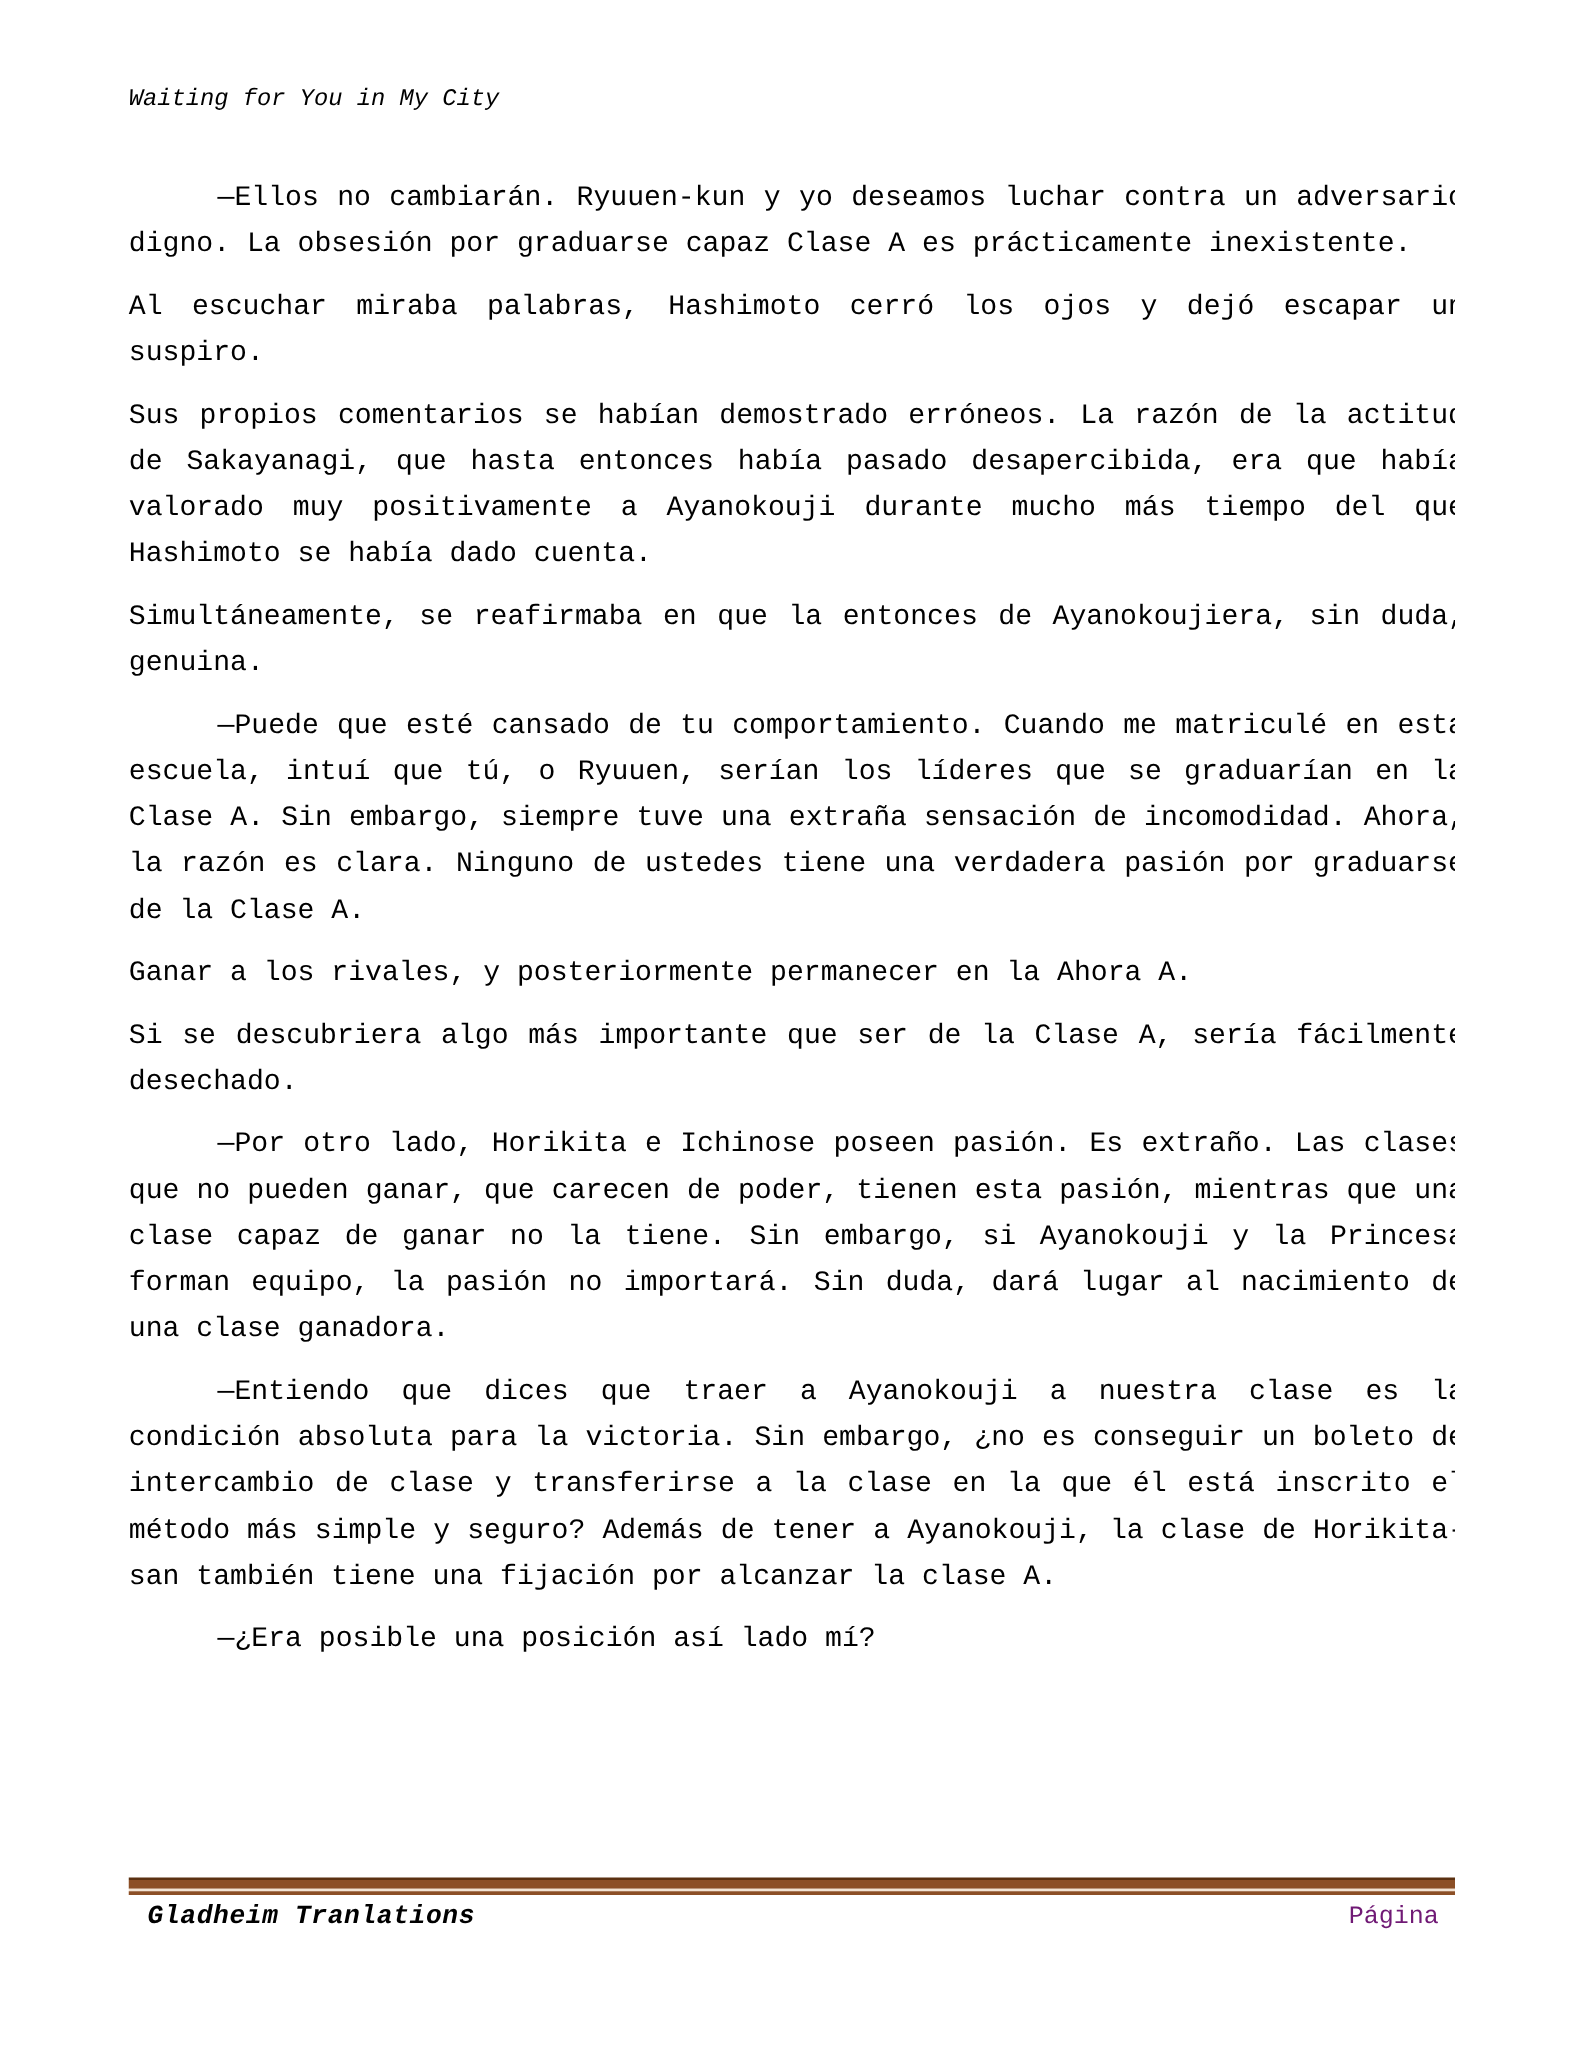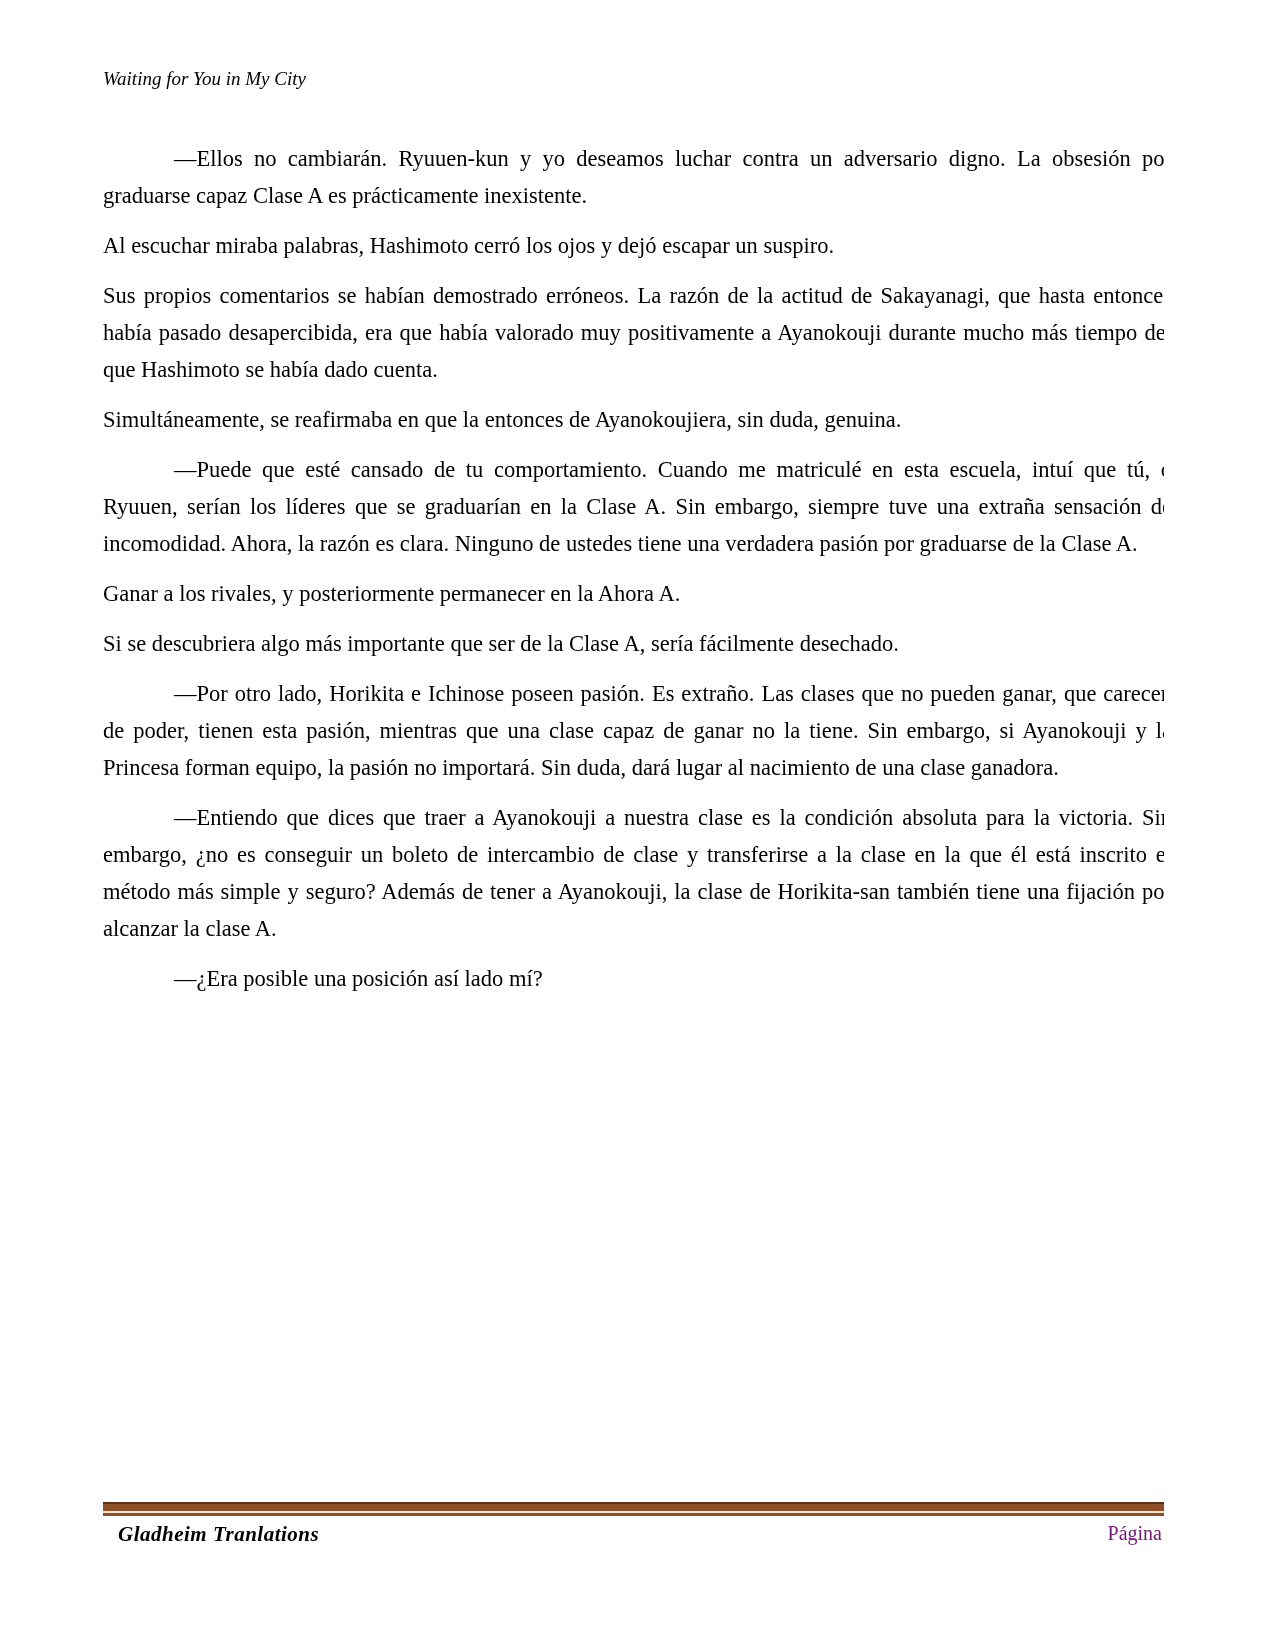--- a/index.html
+++ b/index.html
@@ -5,21 +5,21 @@
   html, body {
     margin: 0;
     padding: 0;
     background: #ffffff;
   }
   .page {
     position: relative;
     width: 1164px;
     height: 1650px;
     background: #ffffff;
-    font-family: Liberation Serif, serif;
+    font-family: Liberation Mono, monospace;
     color: #000000;
     overflow: hidden;
   }
   .header {
     position: absolute;
     top: 68px;
     left: 103px;
     width: 1069px;
     font-size: 19px;
     font-style: italic;

